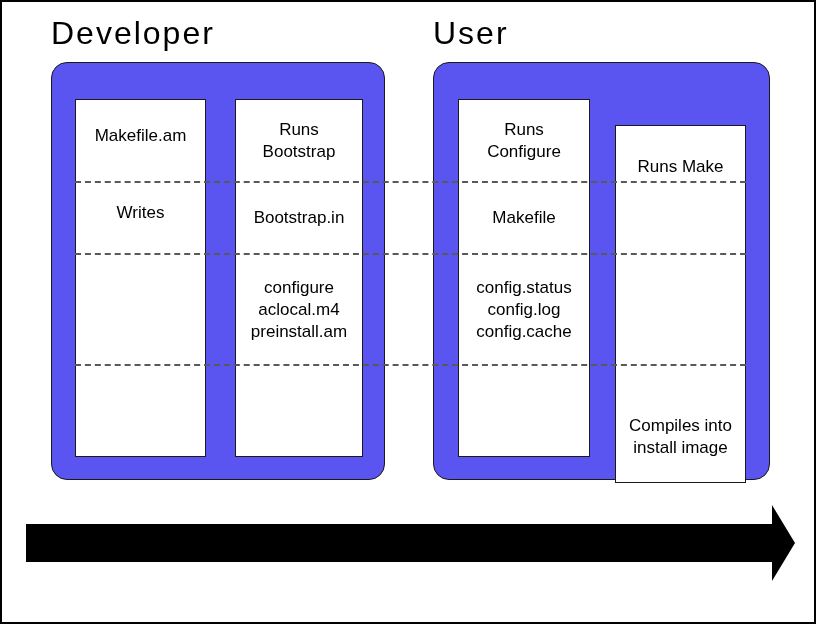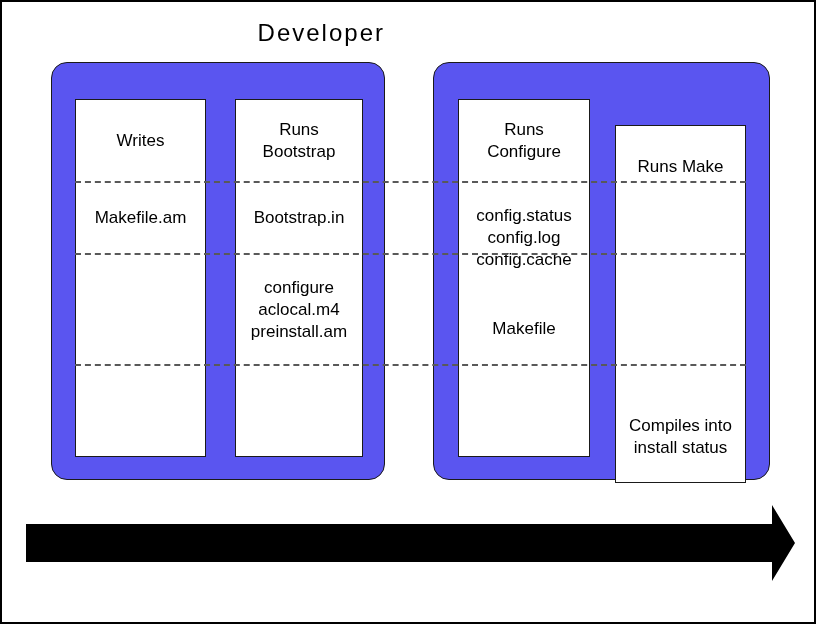--- a/index.html
+++ b/index.html
@@ -11,23 +11,23 @@
     background: #ffffff;
     border: 2px solid #000000;
     overflow: hidden;
     font-family: "Liberation Sans", sans-serif;
     color: #000000;
   }
   .group-title {
     position: absolute;
     top: 10px;
     height: 42px;
-    font-size: 24px;
+    font-size: 32px;
     letter-spacing: 2px;
-    text-align: right;
+    text-align: left;
     line-height: 42px;
     color: #000000;
   }
   .title-dev { left: 49px; width: 334px; }
   .title-user { left: 431px; width: 337px; }
   .frame {
     position: absolute;
     top: 60px;
     height: 418px;
     background: #5a55f0;
@@ -84,55 +84,56 @@
     height: 76px;
     z-index: 2;
   }
 </style>
 </head>
 <body>
 
 <div class="canvas">
 
   <div class="group-title title-dev">Developer</div>
+  <div class="group-title title-user">User</div>
 
   <div class="frame frame-dev"></div>
   <div class="frame frame-user"></div>
 
   <div class="column col1">
+    <div class="cell r2">Makefile.am</div>
     <div class="cell r1">Writes</div>
-    <div class="cell r2">Makefile.am</div>
   </div>
 
   <div class="column col2">
     <div class="cell r1">Runs
 Bootstrap</div>
     <div class="cell r2">Bootstrap.in</div>
     <div class="cell r3">configure
 aclocal.m4
 preinstall.am</div>
     <div class="cell r4"></div>
   </div>
 
   <div class="column col3">
     <div class="cell r1">Runs
 Configure</div>
+    <div class="cell r2">Makefile</div>
     <div class="cell r3">config.status
 config.log
 config.cache</div>
-    <div class="cell r2">Makefile</div>
     <div class="cell r4"></div>
   </div>
 
   <div class="column col4">
     <div class="cell r1">Runs Make</div>
     <div class="cell r2"></div>
     <div class="cell r3"></div>
     <div class="cell r4">Compiles into
-install status</div>
+install image</div>
   </div>
 
   <div class="dash-line dash-1"></div>
   <div class="dash-line dash-2"></div>
   <div class="dash-line dash-3"></div>
 
   <svg class="arrow-svg" viewBox="0 0 770 76">
     <polygon points="0,19 746,19 746,0 769,38 746,76 746,57 0,57" fill="#000000"></polygon>
   </svg>
 

